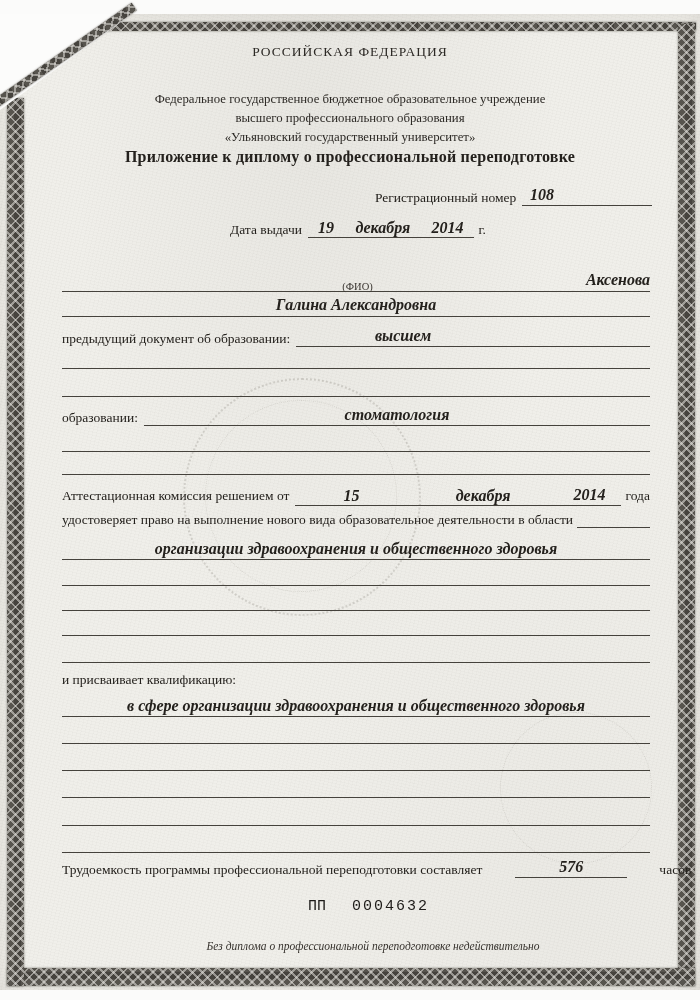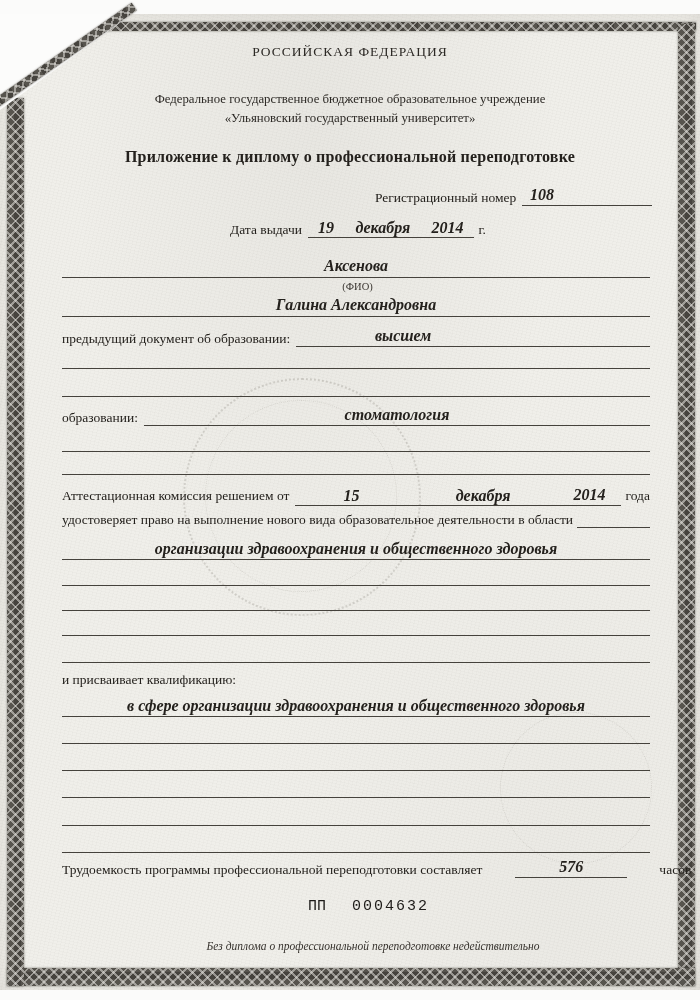--- a/index.html
+++ b/index.html
@@ -80,21 +80,21 @@
   }
   .val{font-weight:bold;font-style:italic;font-size:16px;white-space:nowrap;}
   .shiftL45{display:inline-block;transform:translateX(-45px);}
   .shiftL70{display:inline-block;transform:translateX(-70px);}
   .reg-row{top:186px;left:375px;right:48px;}
   .date-row{top:219px;left:230px;width:256px;}
   .fill.spread{display:flex;justify-content:space-between;padding:0 10px 1px 10px;}
   .fill.around{display:flex;justify-content:space-around;padding-bottom:1px;}
   .suffix{white-space:nowrap;padding-left:5px;}
   .name-line{left:62px;width:588px;text-align:center;border-bottom:1.4px solid var(--line);padding-bottom:2px;}
-  .name1{top:257px;}
+  .name1{top:271px;text-align:right;}
   .fio{top:281px;font-size:10.5px;color:#3a3631;margin-left:15px;}
   .name2{top:296px;}
   .prev-row{top:327px;left:62px;width:588px;}
   .rule{position:absolute;left:62px;width:588px;border-bottom:1.4px solid var(--line);height:0;}
   .dir-row{top:406px;left:62px;width:588px;}
   .comm-row{top:486px;left:62px;width:588px;align-items:center;}
   .comm-row .fill.y2014{flex:0 0 62px;}
   .grants-row{top:512px;left:62px;width:588px;}
   .grants-row .lbl{padding-right:4px;}
   .field-row{top:540px;left:62px;width:588px;}
@@ -120,20 +120,21 @@
   <div class="strip diag"></div>
 
   <div class="watermark wm1"></div>
   <div class="watermark inner wm1i"></div>
   <div class="watermark inner wm2"></div>
 
   <div class="abs center country">РОССИЙСКАЯ ФЕДЕРАЦИЯ</div>
 
   <div class="abs center inst">
     <div>Федеральное государственное бюджетное образовательное учреждение</div>
+    <div>высшего профессионального образования</div>
     <div>«Ульяновский государственный университет»</div>
   </div>
 
   <div class="abs center title">Приложение к диплому о профессиональной переподготовке</div>
 
   <div class="abs row reg-row">
     <span class="lbl">Регистрационный номер</span>
     <span class="fill"><span class="val shiftL45">108</span></span>
   </div>
 

